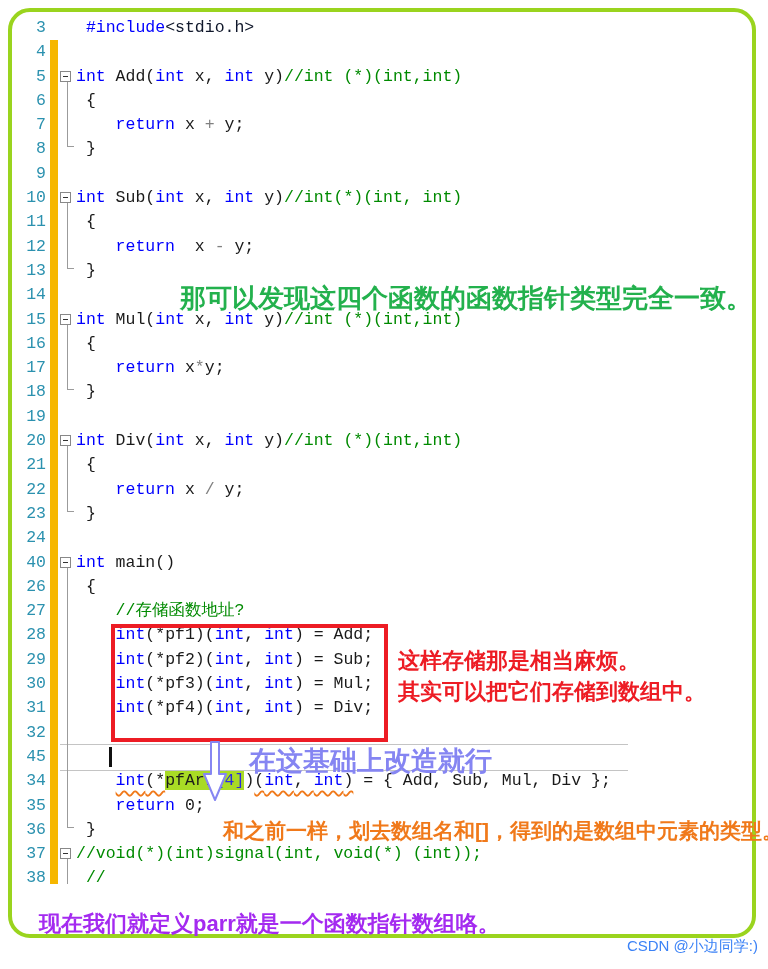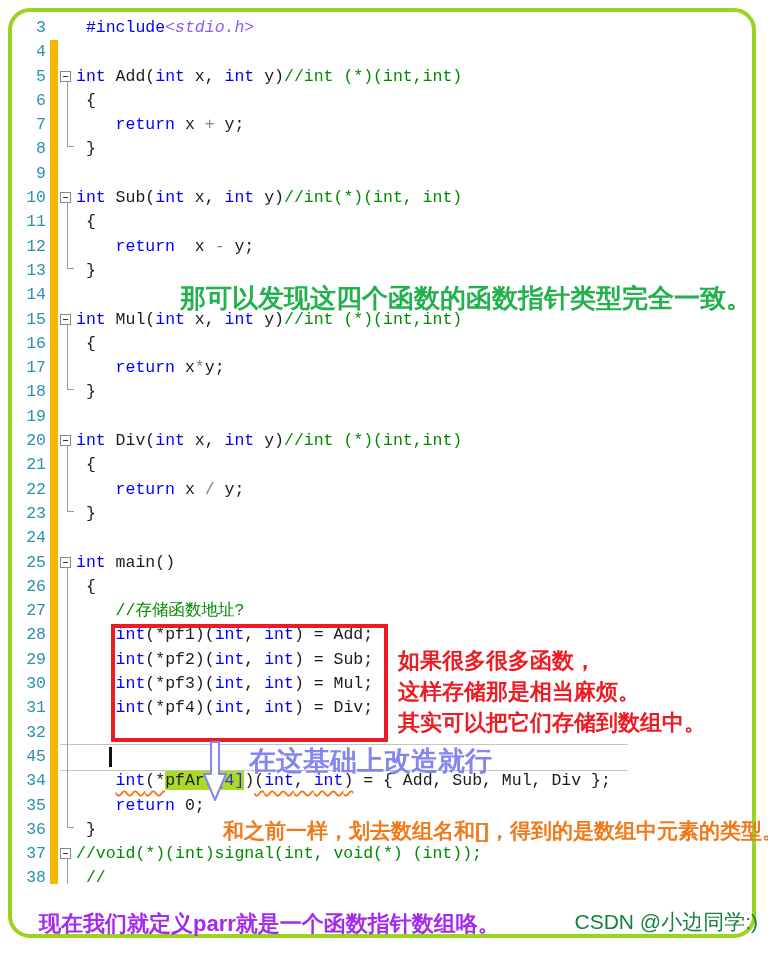--- a/index.html
+++ b/index.html
@@ -15,21 +15,21 @@
        font-family:"Liberation Mono","DejaVu Sans Mono",monospace;font-size:16.5px;}
   .ln{flex:0 0 32px;text-align:right;color:#2B91AF;user-select:none;}
   .bar{flex:0 0 8px;margin-left:4px;}
   .bar.changed{background:#F6B700;}
   .fold{flex:0 0 18px;position:relative;}
   .code{flex:1;white-space:pre;color:#1a1a1a;}
   .tok{white-space:pre;}
   .tok.kw{color:#0000FF;text-align:center;}
   .tok.id{color:#1a1a1a;}
   .tok.cm{color:#008A00;}
-  .tok.str{color:#8b5cf6;font-style:italic;}
+  .tok.str{color:#0f172a;}
   .tok.op{color:#808080;}
   .tok.wv{text-decoration-line:underline;text-decoration-style:wavy;
           text-decoration-color:#F0791A;text-decoration-thickness:2px;text-underline-offset:5px;}
   .tok.hl{background:#A9DB25;color:#1a1a1a;}
   .tok.hlb{background:#A9DB25;color:#2B2BE0;}
   .foldbox{position:absolute;left:2px;top:6px;width:11px;height:11px;background:#fff;
            border:1px solid #888;box-sizing:border-box;}
   .foldbox i{position:absolute;left:2px;top:4px;width:5px;height:1px;background:#333;}
   .bracket{position:absolute;width:6px;border-left:1px solid #9b9b9b;
            border-bottom:1px solid #9b9b9b;z-index:1;}
@@ -40,21 +40,21 @@
   .note{position:absolute;font-weight:bold;white-space:nowrap;z-index:5;}
   .note-green{left:168px;top:269px;font-size:26px;color:#23B14D;}
   .red-box{position:absolute;left:99px;top:612px;width:277px;height:118px;
            border:4px solid #ED1C24;box-sizing:border-box;z-index:4;pointer-events:none;}
   .red-notes{position:absolute;left:386px;top:633px;font-size:22px;font-weight:bold;
              color:#ED1C24;line-height:31px;white-space:nowrap;z-index:5;}
   .arrow-wrap{position:absolute;left:191px;top:729px;width:24px;height:62px;z-index:6;}
   .note-peri{left:237px;top:731px;font-size:27px;color:#8585F2;}
   .note-orange{left:211px;top:805px;font-size:21px;color:#F0791A;}
   .note-purple{left:27px;top:897px;font-size:22px;color:#A42AF0;}
-  .watermark{position:absolute;right:10px;top:908px;font-size:21px;color:#15803d;
+  .watermark{position:absolute;right:10px;top:937px;font-size:15px;color:#3b82f6;
              white-space:nowrap;z-index:5;}
 </style>
 </head>
 <body>
 
 <div class="stage">
   <div class="frame">
     <div class="viewport" id="viewport">
       <div class="cur-band" id="curband" style="top: 730px;"></div>
       <div class="caret" id="caret" style="left: 95px; top: 733px;"></div>
@@ -200,21 +200,21 @@
           <span class="fold"></span>
           <span class="code"><span class="tok id"> }</span></span>
         </div>
         <div class="row">
           <span class="ln">24</span>
           <span class="bar changed"></span>
           <span class="fold"></span>
           <span class="code"></span>
         </div>
         <div class="row">
-          <span class="ln">25</span>
+          <span class="ln">40</span>
           <span class="bar changed"></span>
           <span class="fold">
             <span class="foldbox">
               <i></i>
             </span>
           </span>
           <span class="code"><span class="tok kw">int</span><span class="tok id"> main()</span></span>
         </div>
         <div class="row">
           <span class="ln">26</span>
@@ -303,21 +303,20 @@
         <div class="bracket" style="left: 53px; top: 310.6px; height: 64.9px;"></div>
         <div class="bracket" style="left: 53px; top: 432.1px; height: 64.9px;"></div>
         <div class="bracket" style="left: 53px; top: 553.6px; height: 259.3px;"></div>
         <div class="bracket" style="left: 53px; top: 845.2px; height: 40.6px;"></div>
       </div>
 
     <div class="note note-green">那可以发现这四个函数的函数指针类型完全一致。</div>
 
     <div class="red-box"></div>
     <div class="red-notes">
-      <div>如果很多很多函数，</div>
       <div>这样存储那是相当麻烦。</div>
       <div>其实可以把它们存储到数组中。</div>
     </div>
 
     <div class="arrow-wrap">
       <svg width="24" height="62" viewBox="0 0 24 62">
         <path d="M8,1 L16,1 L16,33 L23,33 L12,59 L1,33 L8,33 Z" fill="#ffffff" stroke="#8686F2" stroke-width="2" stroke-linejoin="round"></path>
       </svg>
     </div>
     <div class="note note-peri">在这基础上改造就行</div>

